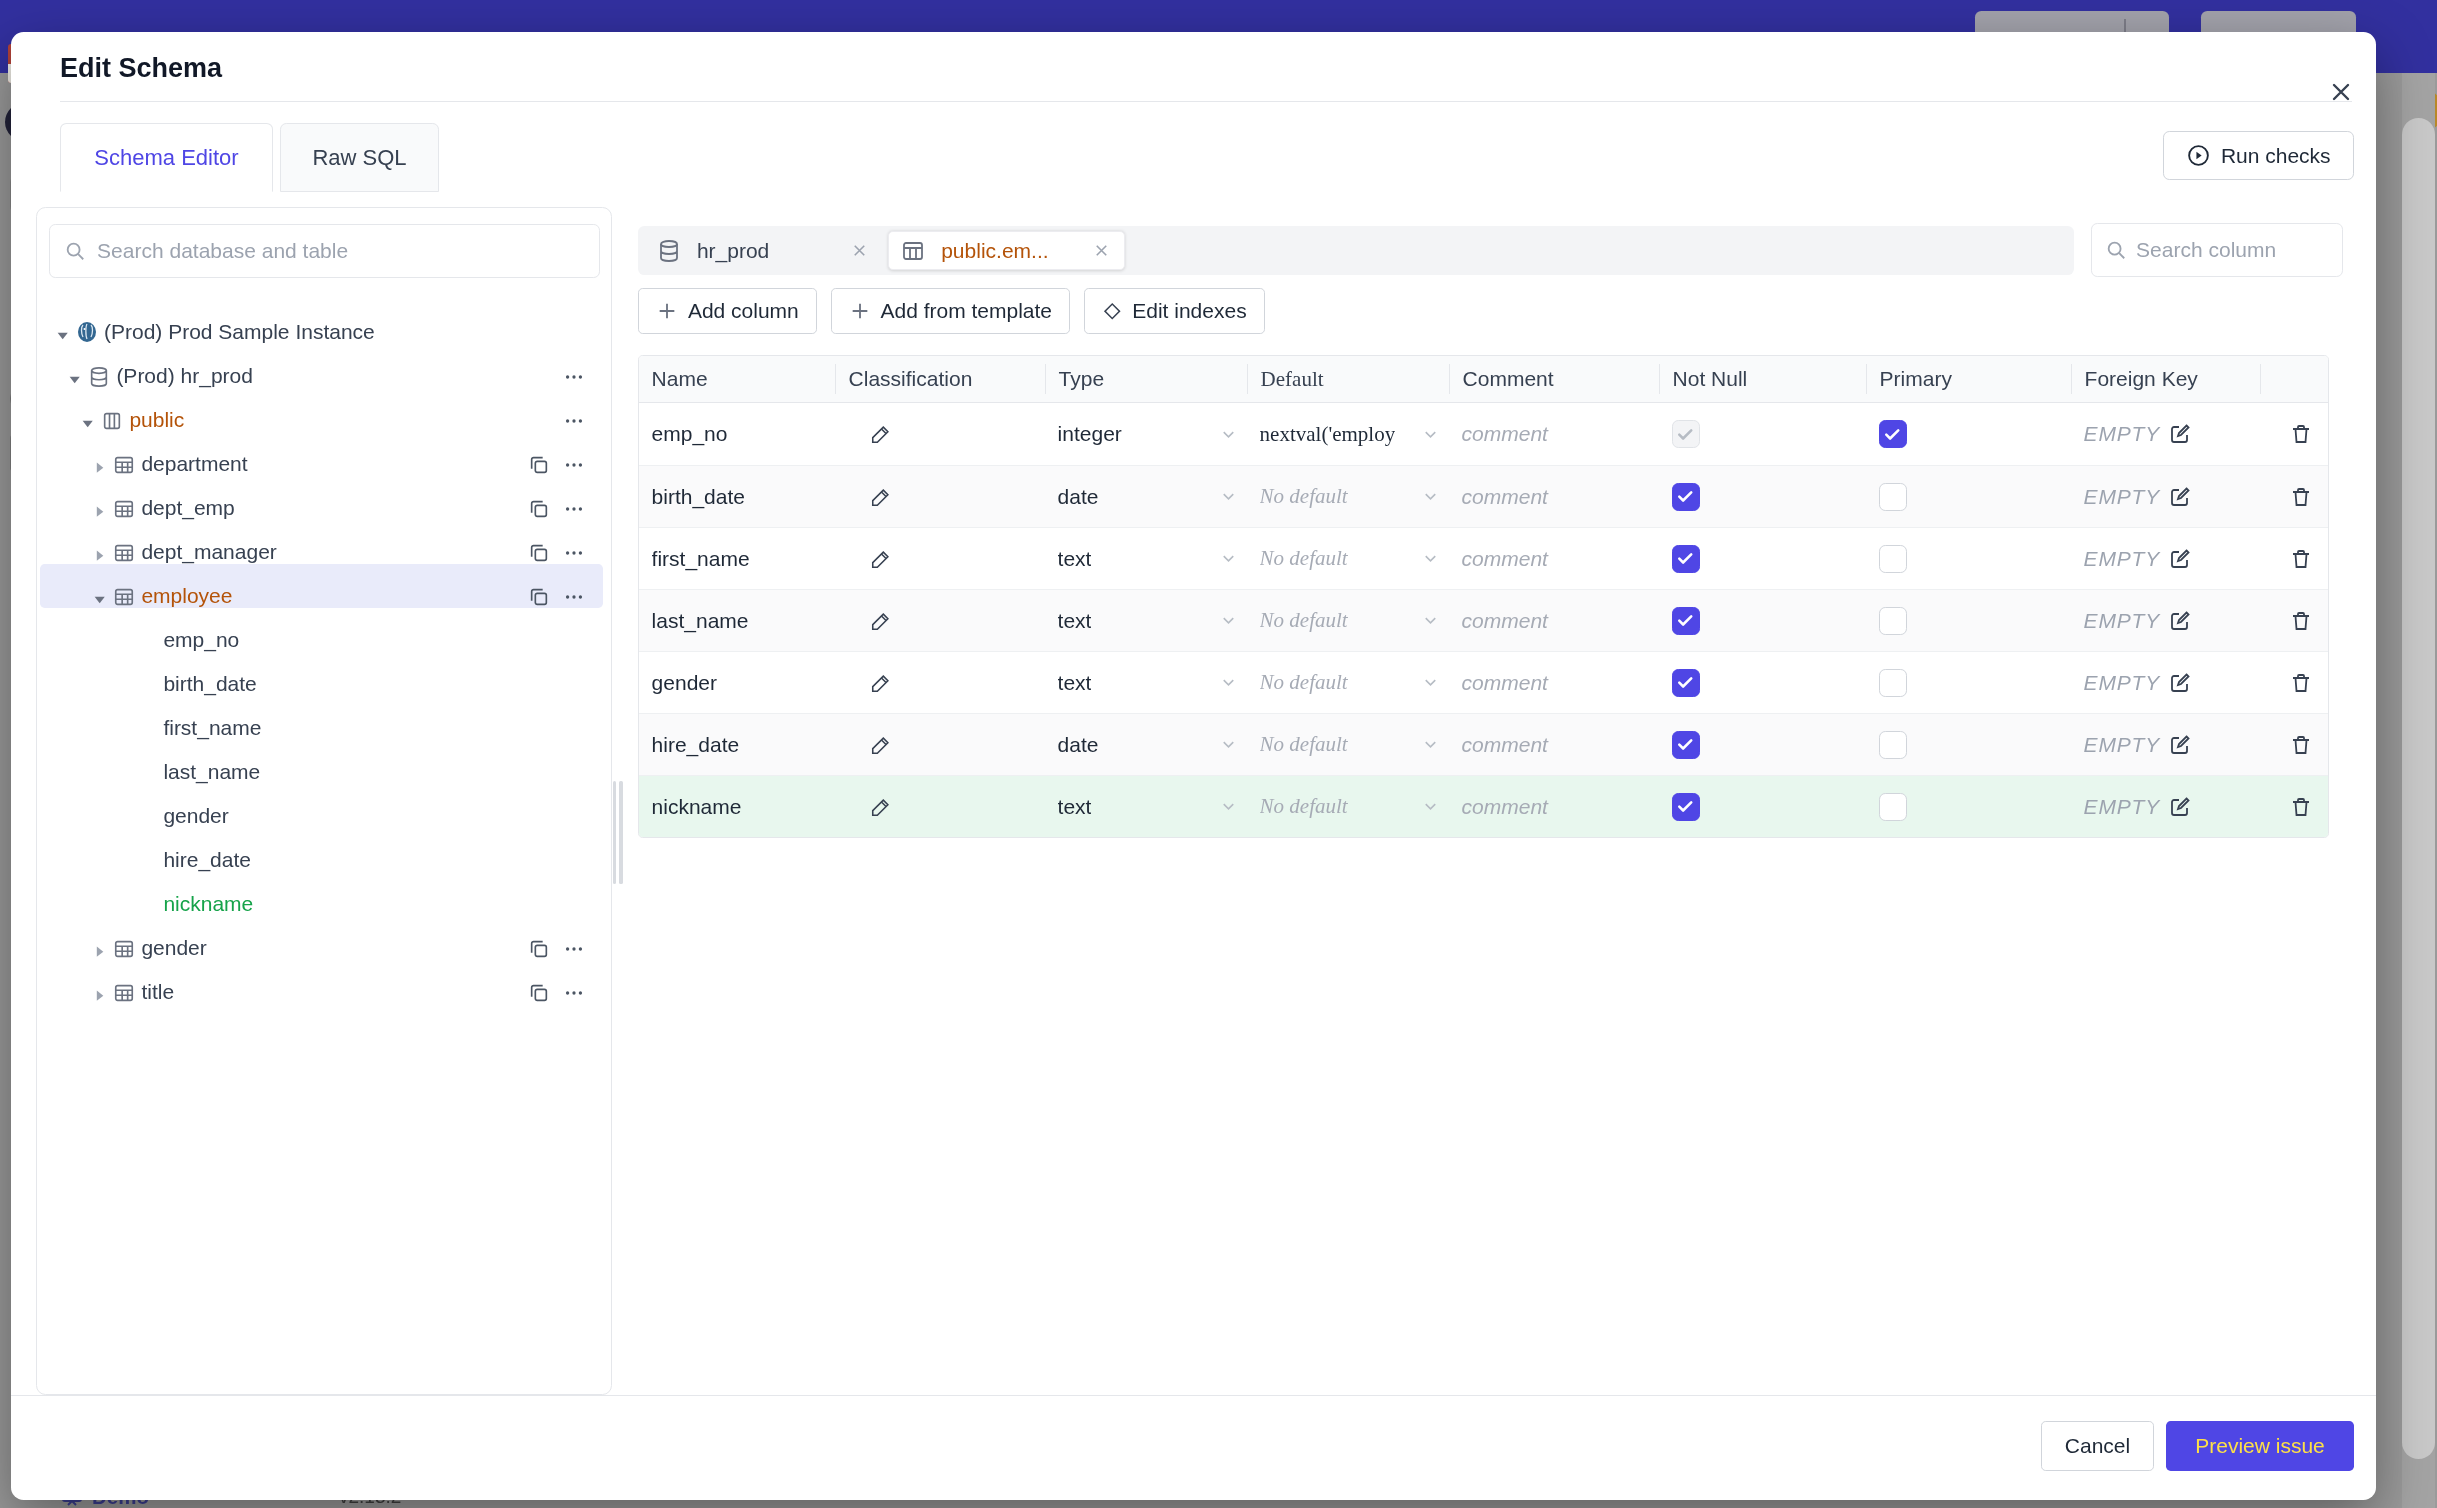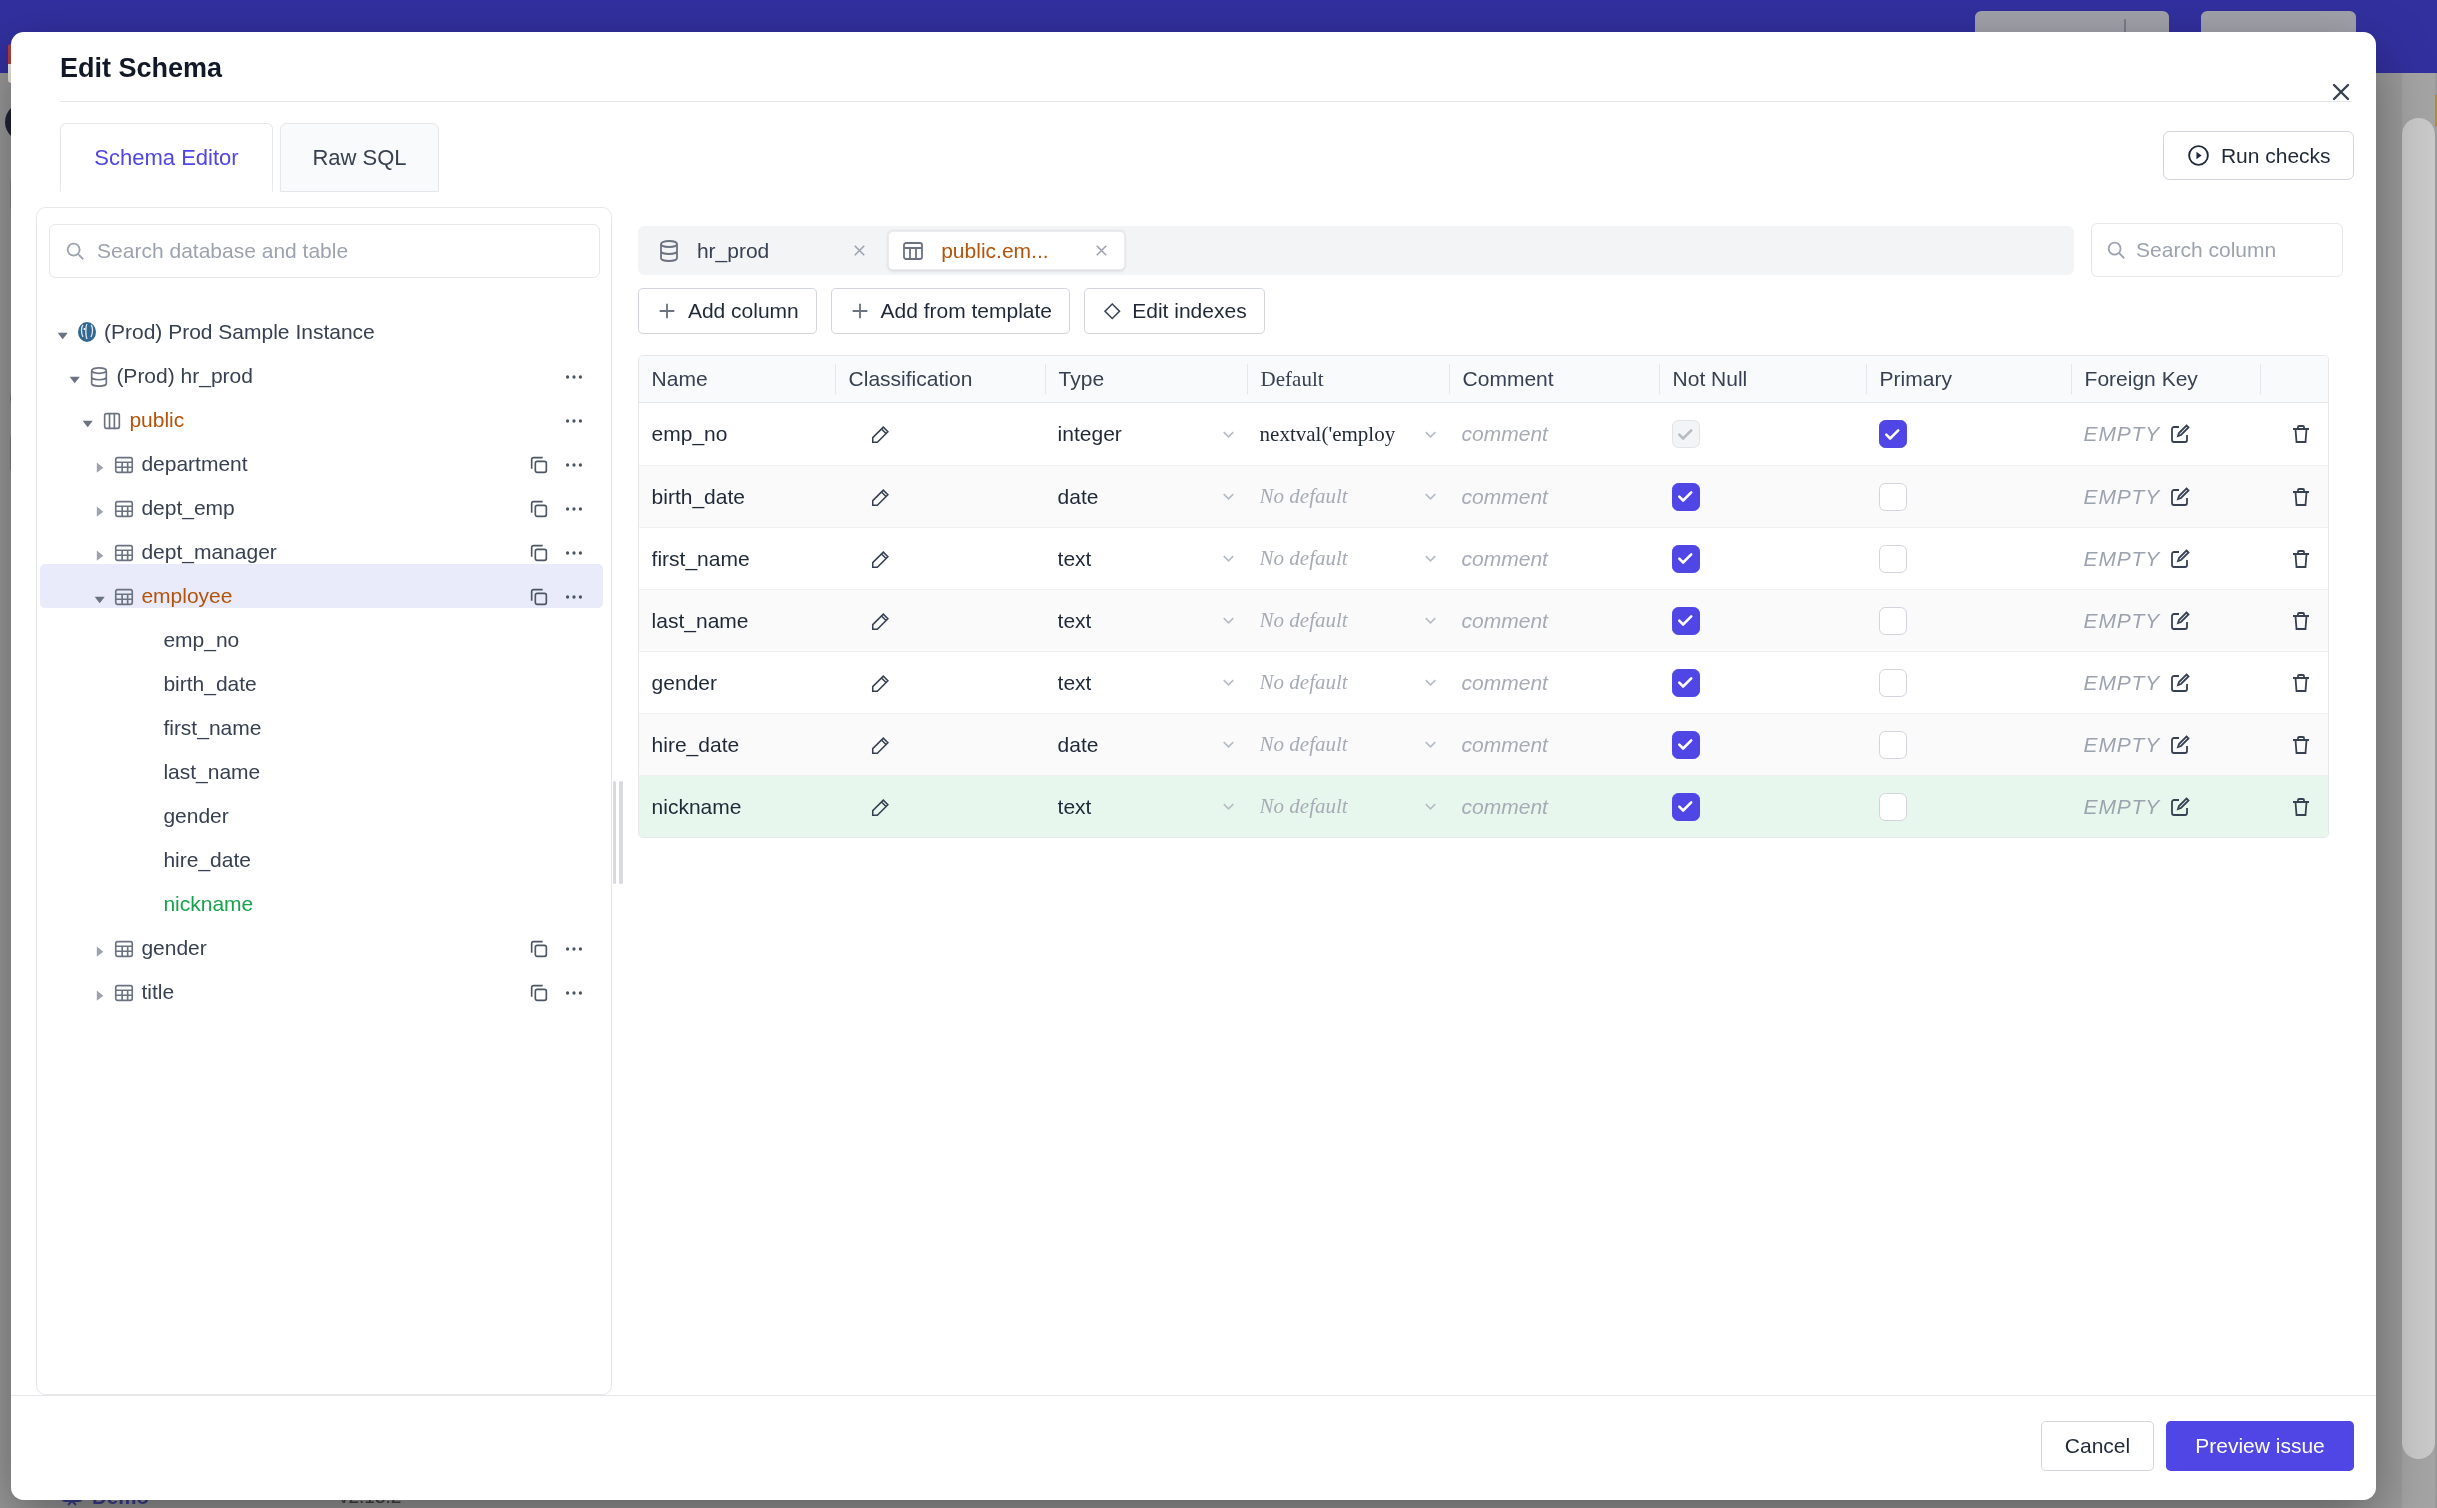--- a/index.html
+++ b/index.html
@@ -85,21 +85,21 @@
   .cb.on { background:#4f46e5; border-color:#4f46e5; }
   .cb.on.dis { background:#f3f4f6; border-color:#e0e3e7; }
   .empty { color:#9ca3af; font-style:italic; font-size:21px; letter-spacing:0.8px; }
   .fkedit { margin-left:8px; display:flex; cursor:pointer; }
   .trash { margin:0 auto; display:flex; cursor:pointer; }
   .icnbtn { display:flex; cursor:pointer; }
 
   
   .f-div { position:absolute; left:0; top:1363px; width:2365px; height:0.8px; background:#e5e7eb; }
   .btn-cancel { position:absolute; left:2030px; top:1389px; width:113px; height:50px; border:0.8px solid #d1d5db; border-radius:4.7px; background:#fff; font-size:21px; color:#1f2937; display:flex; align-items:center; justify-content:center; cursor:pointer; }
-  .btn-primary { position:absolute; left:2155px; top:1389px; width:188px; height:50px; border-radius:4.7px; background:#4f46e5; color:#ffffff; font-size:21px; display:flex; align-items:center; justify-content:center; cursor:pointer; }
+  .btn-primary { position:absolute; left:2155px; top:1389px; width:188px; height:50px; border-radius:4.7px; background:#4f46e5; color:#fde047; font-size:21px; display:flex; align-items:center; justify-content:center; cursor:pointer; }
 </style>
 </head>
 <body>
 
 <div class="topbar"></div>
 <div class="bg-btn" style="left:1975px;width:194px;">
     <span class="split"></span>
   </div>
 <div class="bg-btn" style="left:2201px;width:155px;"></div>
 <div class="bg-red-icon"></div>

